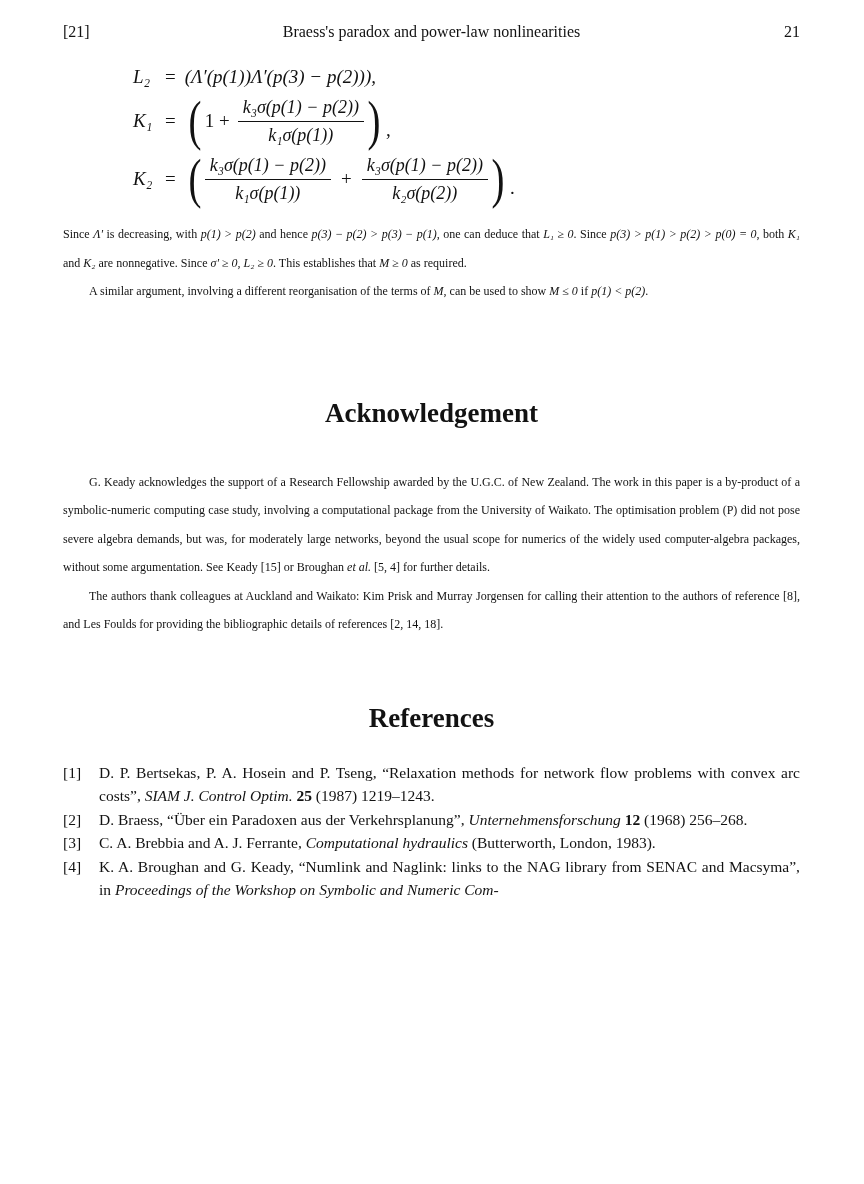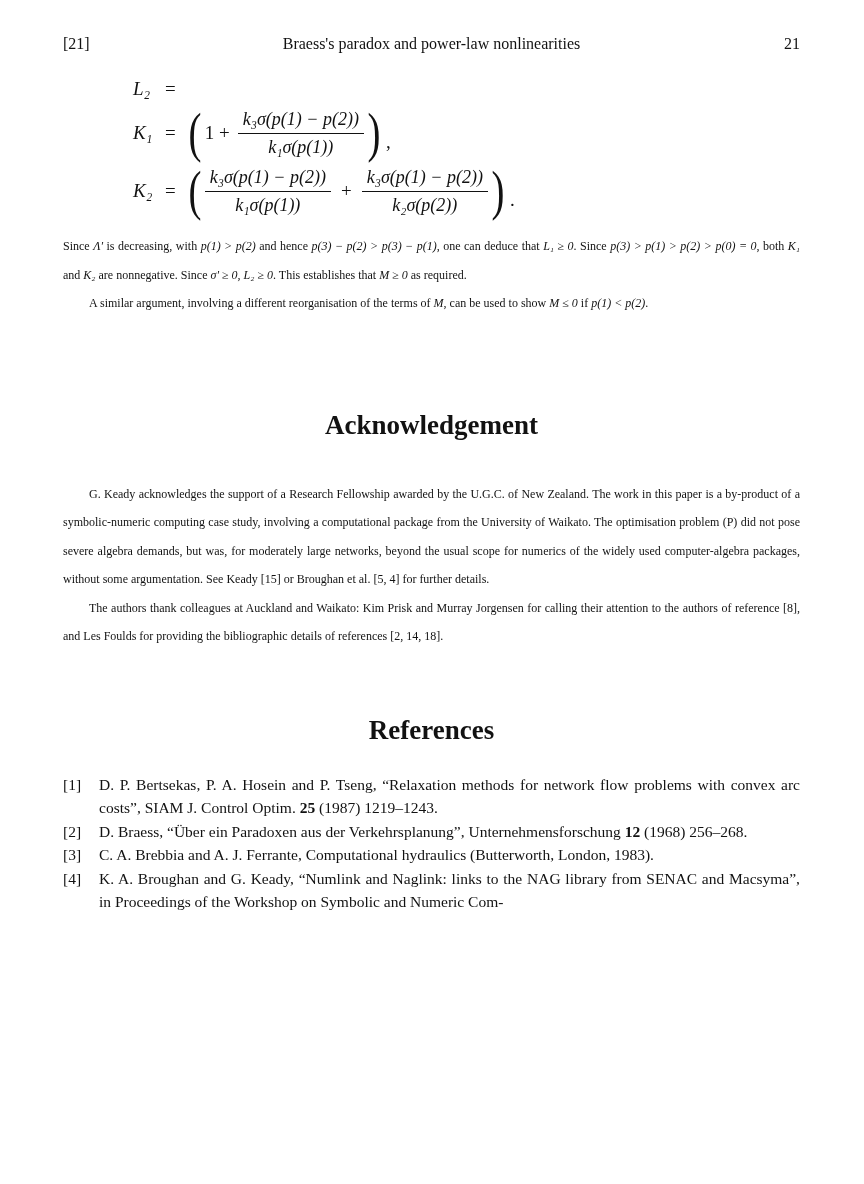--- a/index.html
+++ b/index.html
@@ -8,21 +8,21 @@
     background: #ffffff;
     color: #121212;
     font-family: "Liberation Serif", "DejaVu Serif", serif;
     overflow: hidden;
   }
   .page {
     position: relative;
     width: 864px; height: 852px;
     background: #ffffff;
     box-sizing: border-box;
-    padding: 34px 64px 0 63px;
+    padding: 22px 64px 0 63px;
   }
   
   .runhead {
     display: flex;
     justify-content: space-between;
     align-items: baseline;
     font-size: 16px;
     line-height: 20px;
   }
   .runhead .rh-left  { width: 90px; }
@@ -69,21 +69,21 @@
   .para {
     font-size: 12px;
     line-height: 28.5px;
     text-align: justify;
     margin: 0;
   }
   .para.first { margin-top: 16px; }
   .para.indent { text-indent: 26px; }
 
   .seg-m { font-style: italic; }
-  .seg-i { }
+  .seg-i { font-style: italic; }
   .seg-b { font-weight: bold; font-style: normal; }
 
   
   .section-heading {
     text-align: center;
     font-weight: bold;
     font-size: 27px;
     line-height: 26px;
     margin: 0;
   }
@@ -110,20 +110,21 @@
     <span class="rh-left">[21]</span>
     <span class="rh-center">Braess's paradox and power-law nonlinearities</span>
     <span class="rh-right">21</span>
   </div>
 
   <div class="equations">
 
     <div class="eqrow">
       <span class="eq-lhs">L₂</span>
       <span class="eq-eq">=</span>
+      <span class="math">(Λ′(p(1))Λ′(p(3) − p(2))),</span>
     </div>
 
     <div class="eqrow">
       <span class="eq-lhs">K₁</span>
       <span class="eq-eq">=</span>
       <span class="bigp">(</span>
       <span class="eq-pre">1 +</span>
       <span class="frac">
         <span class="num math">k₃σ(p(1) − p(2))</span>
         <span class="den math">k₁σ(p(1))</span>

